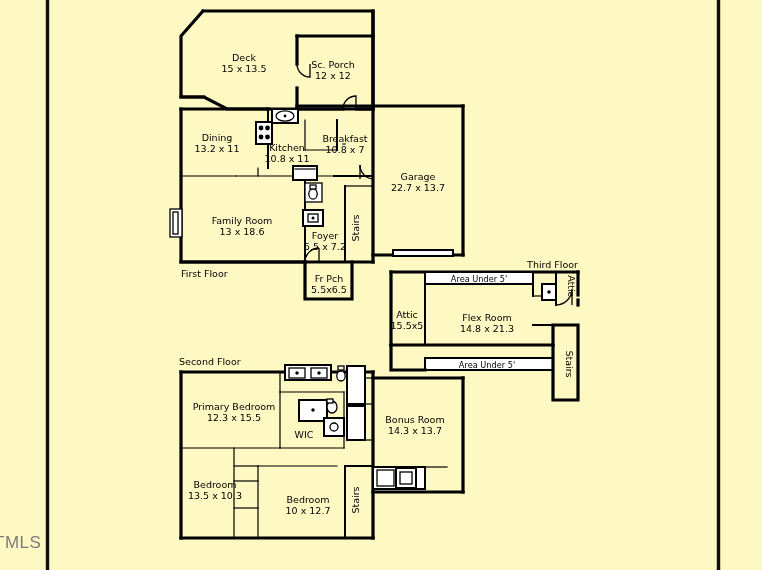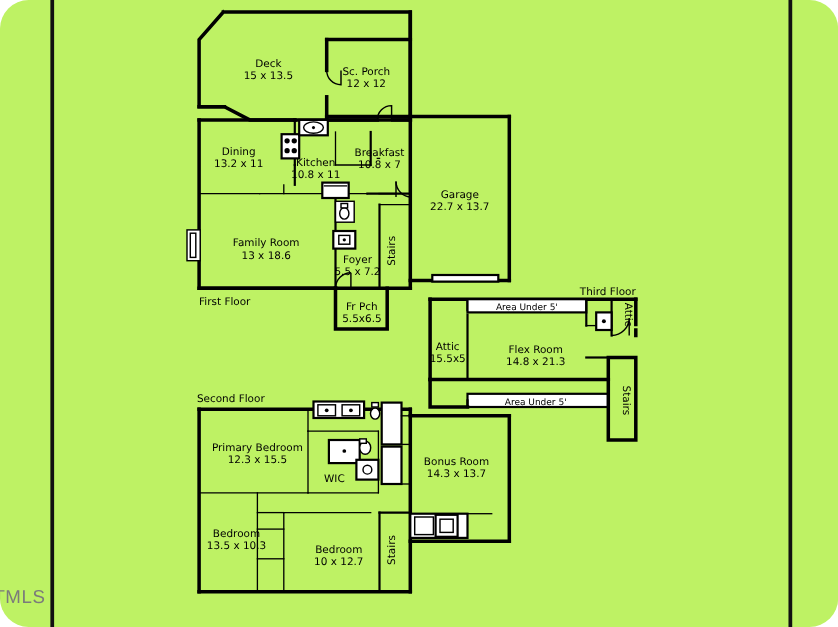--- a/index.html
+++ b/index.html
@@ -4,24 +4,23 @@
 <style>
   html, body {
     margin: 0;
     padding: 0;
     background: #ffffff;
   }
   #page {
     position: relative;
     width: 762px;
     height: 570px;
-    background: #bef264;
+    background: #fef9c3;
     font-family: "DejaVu Sans", sans-serif;
     overflow: hidden;
-    border-radius: 26px;
   }
   #plan-svg {
     position: absolute;
     left: 0;
     top: 0;
     width: 762px;
     height: 570px;
   }
   .wm {
     position: absolute;

